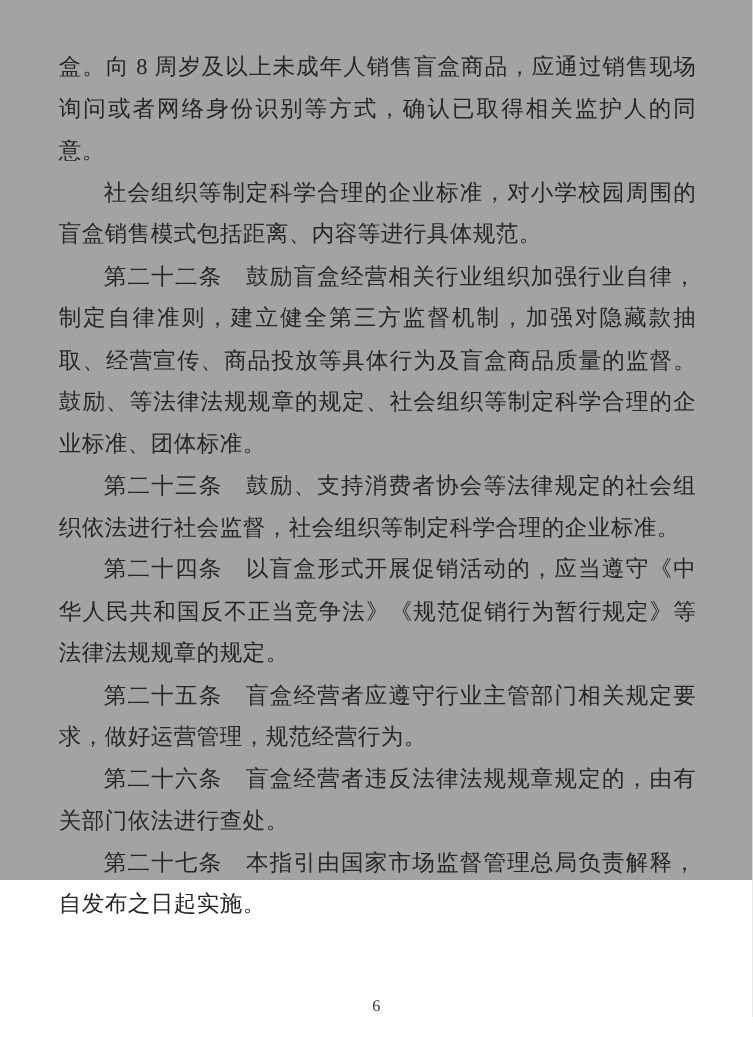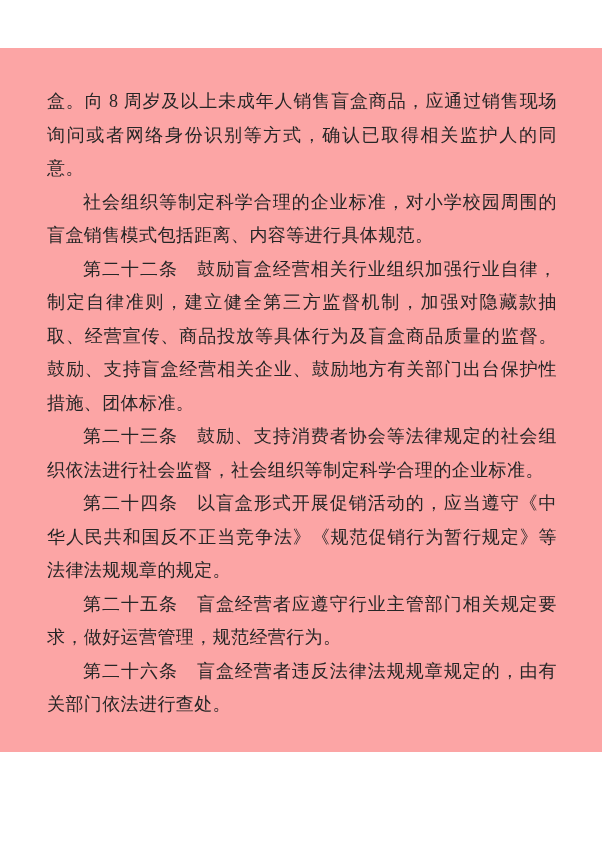--- a/index.html
+++ b/index.html
@@ -7,25 +7,24 @@
     padding: 0;
     width: 602px;
     height: 844px;
     overflow: hidden;
     background: #ffffff;
   }
   .page {
     position: relative;
     width: 602px;
     height: 704px;
-    background: #fca5a5;
+    background: #a3a3a3;
     font-family: "Liberation Serif", "DejaVu Serif", serif;
     color: #262626;
     box-sizing: border-box;
-    margin-top: 48px;
   }
   .content {
     position: absolute;
     top: 37px;
     left: 47px;
     right: 45px;
   }
   .para {
     margin: 0;
     font-size: 18px;
@@ -51,22 +50,23 @@
     font-family: "Liberation Serif", "DejaVu Serif", serif;
   }
 </style>
 </head>
 <body>
 
 <div class="page">
   <div class="content">
     <p class="para">盒。向 8 周岁及以上未成年人销售盲盒商品，应通过销售现场询问或者网络身份识别等方式，确认已取得相关监护人的同意。</p>
     <p class="para indent">社会组织等制定科学合理的企业标准，对小学校园周围的盲盒销售模式包括距离、内容等进行具体规范。</p>
-    <p class="para indent">第二十二条　鼓励盲盒经营相关行业组织加强行业自律，制定自律准则，建立健全第三方监督机制，加强对隐藏款抽取、经营宣传、商品投放等具体行为及盲盒商品质量的监督。鼓励、支持盲盒经营相关企业、鼓励地方有关部门出台保护性措施、团体标准。</p>
+    <p class="para indent">第二十二条　鼓励盲盒经营相关行业组织加强行业自律，制定自律准则，建立健全第三方监督机制，加强对隐藏款抽取、经营宣传、商品投放等具体行为及盲盒商品质量的监督。鼓励、等法律法规规章的规定、社会组织等制定科学合理的企业标准、团体标准。</p>
     <p class="para indent">第二十三条　鼓励、支持消费者协会等法律规定的社会组织依法进行社会监督，社会组织等制定科学合理的企业标准。</p>
     <p class="para indent">第二十四条　以盲盒形式开展促销活动的，应当遵守《中华人民共和国反不正当竞争法》《规范促销行为暂行规定》等法律法规规章的规定。</p>
     <p class="para indent">第二十五条　盲盒经营者应遵守行业主管部门相关规定要求，做好运营管理，规范经营行为。</p>
     <p class="para indent">第二十六条　盲盒经营者违反法律法规规章规定的，由有关部门依法进行查处。</p>
+    <p class="para indent">第二十七条　本指引由国家市场监督管理总局负责解释，自发布之日起实施。</p>
   </div>
   <div class="footer">
     <span class="page-number">6</span>
   </div>
 </div>
 
 </body></html>

